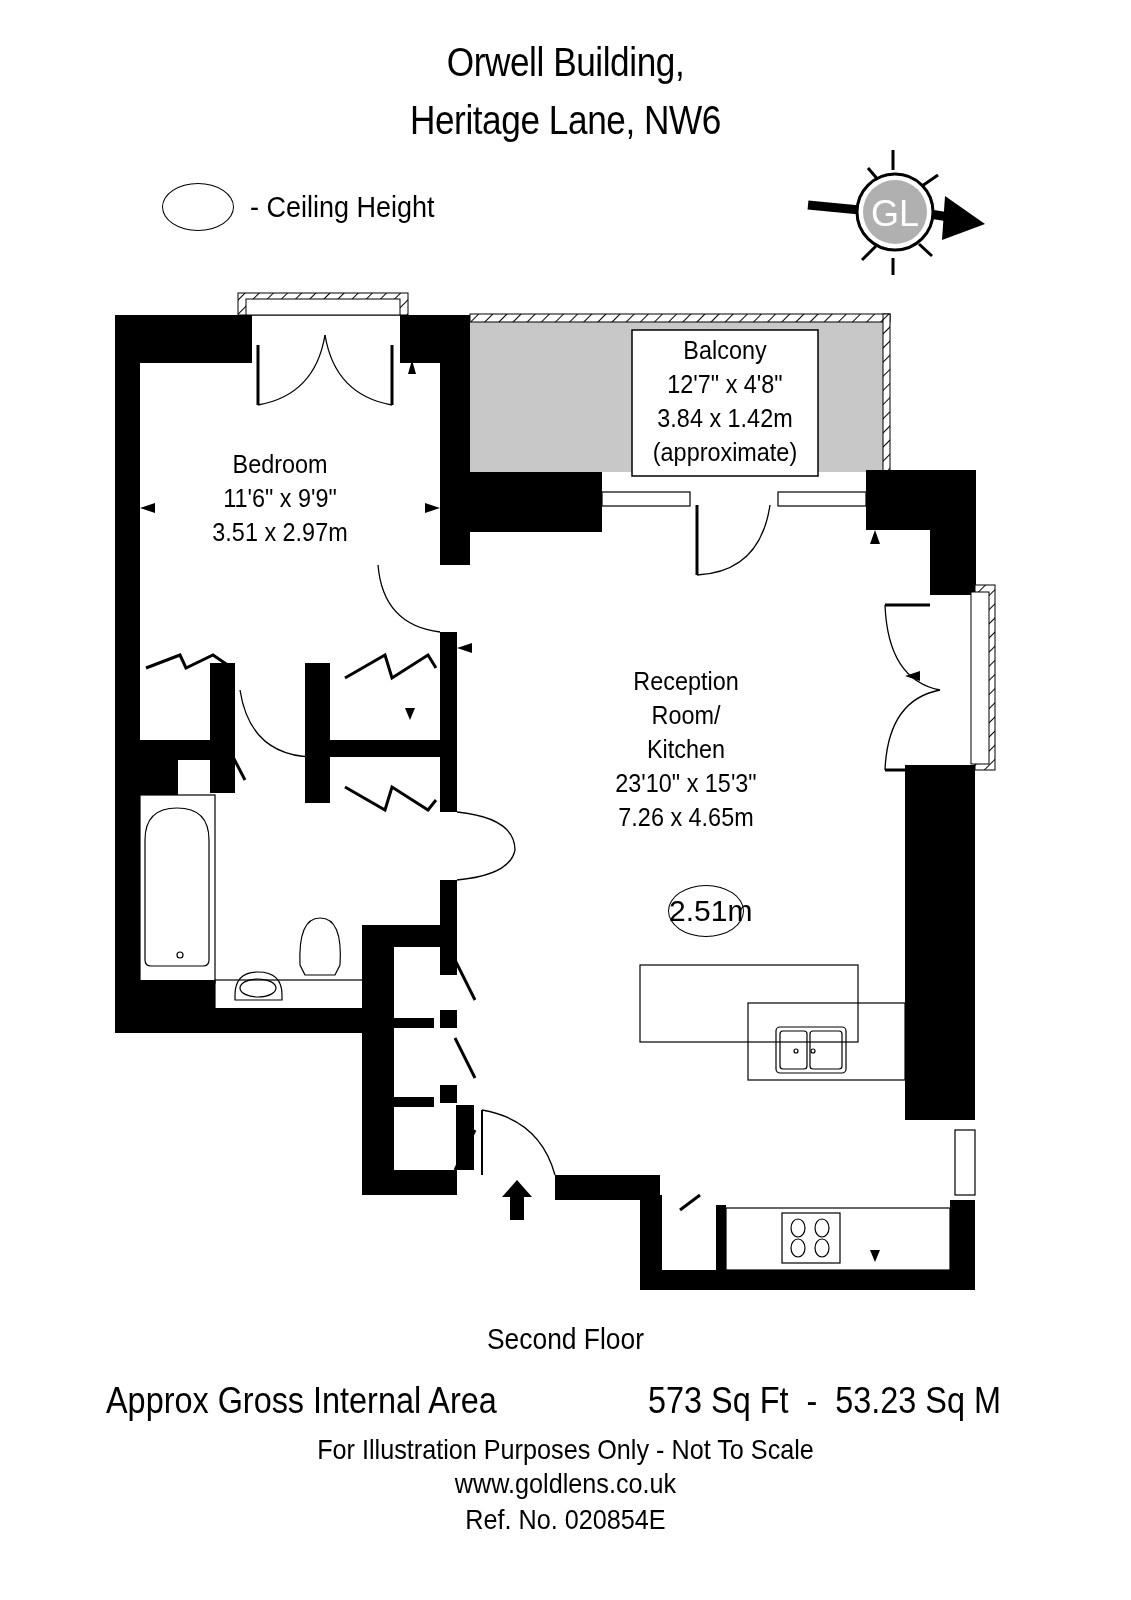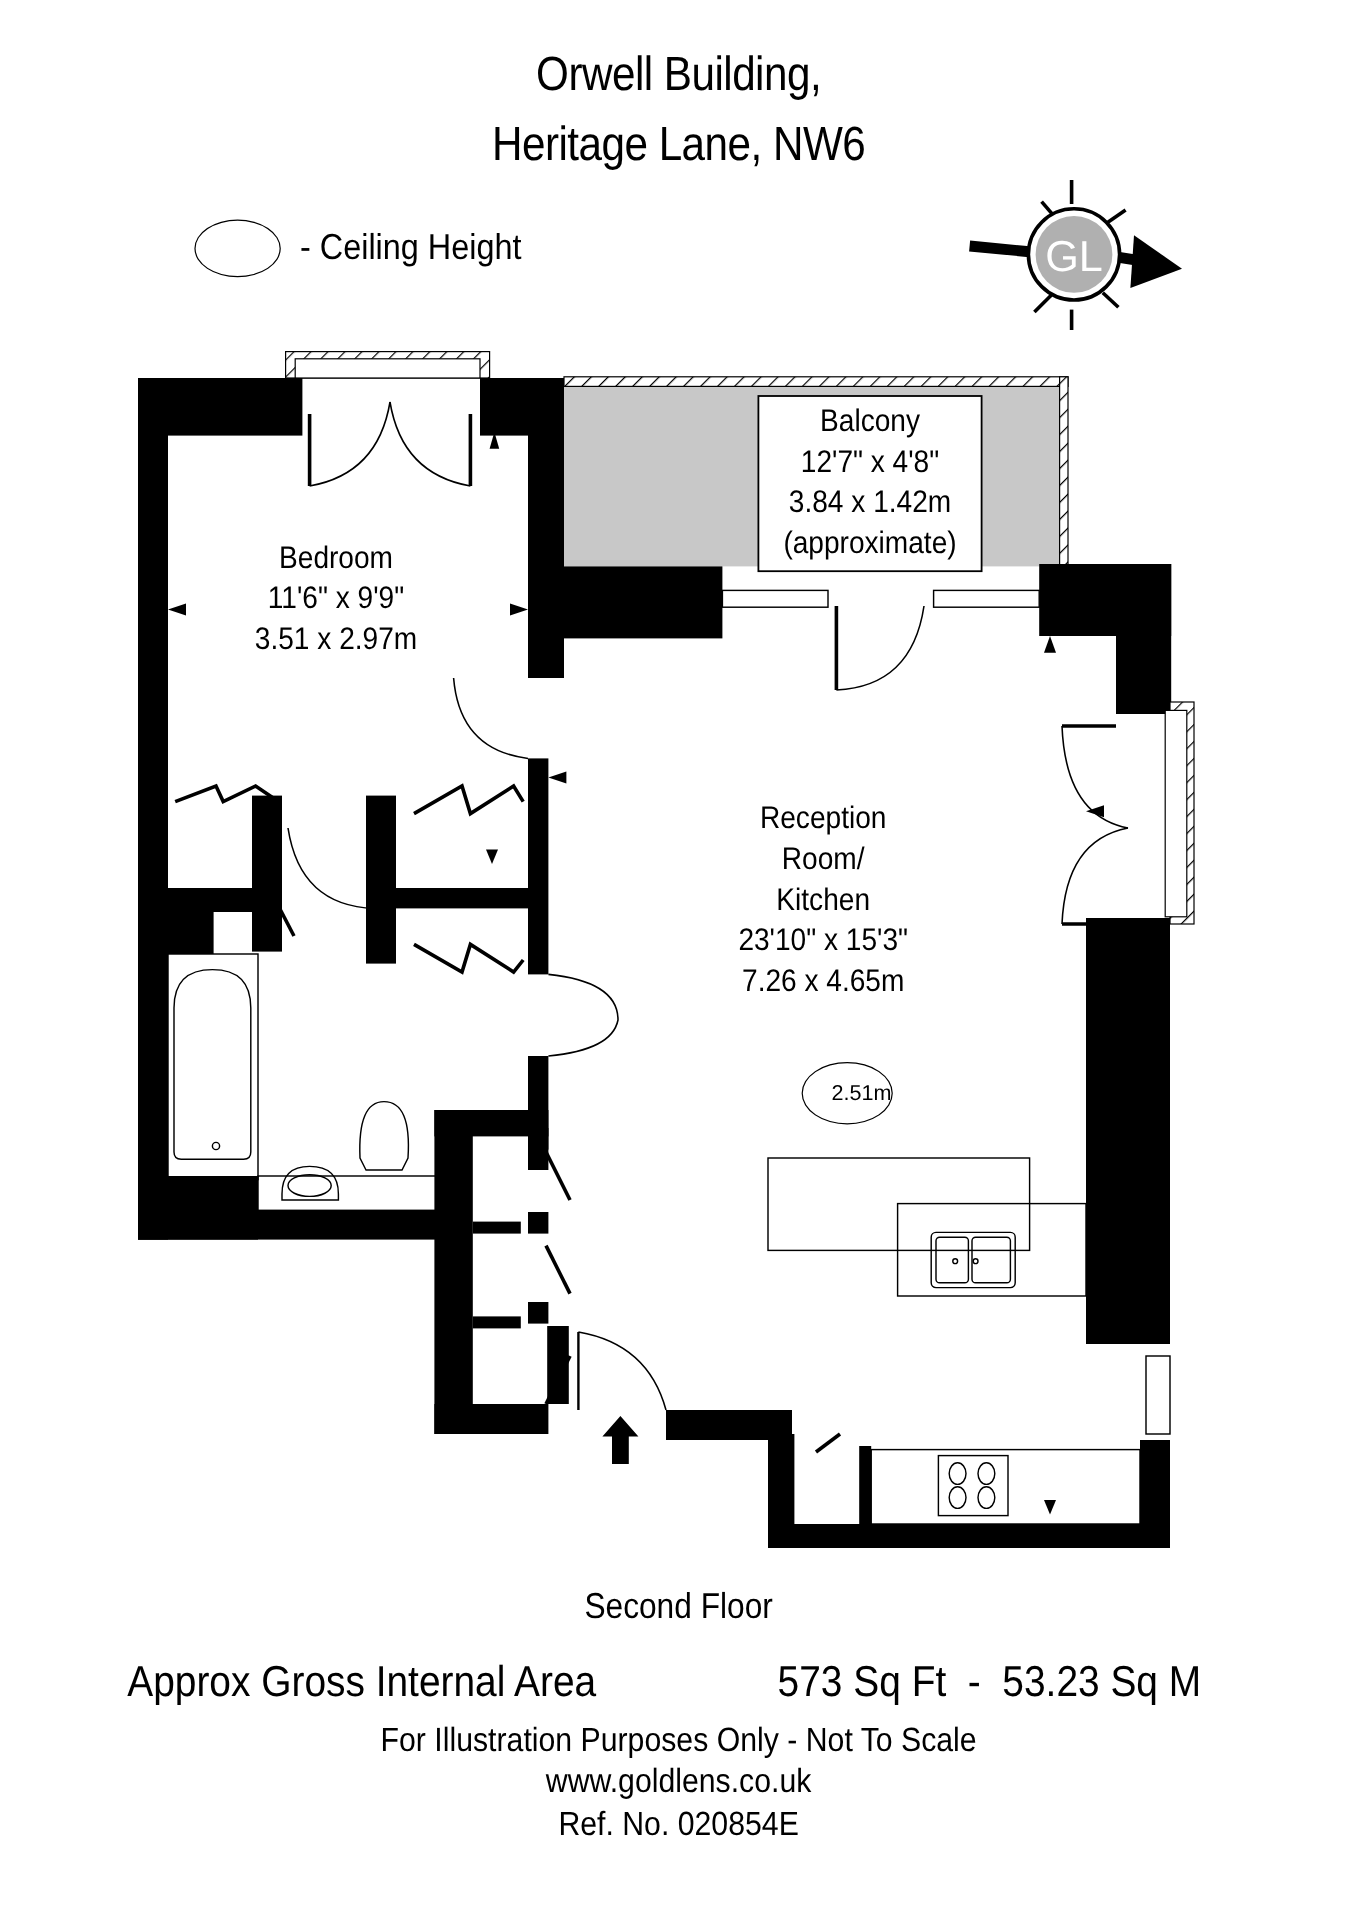--- a/index.html
+++ b/index.html
@@ -7,21 +7,21 @@
   .abs { position:absolute; }
   .title { left:0; width:1131px; text-align:center; font-size:40px; line-height:48px; letter-spacing:-0.5px; transform:scaleX(0.88); transform-origin:center; }
   .legend-oval { left:162px; top:183px; width:72px; height:48px; border:1.5px solid #000; border-radius:50%; box-sizing:border-box; }
   .legend-text { left:250px; top:190px; font-size:30px; transform:scaleX(0.9); transform-origin:left; }
   svg.plan { position:absolute; left:0; top:0; }
   .room-label { position:absolute; text-align:center; font-size:26px; line-height:34px; transform:scaleX(0.9); }
   .floor-name { left:0; width:1131px; top:1322px; text-align:center; font-size:30px; transform:scaleX(0.88); }
   .area-label { left:106px; top:1380px; font-size:36px; transform:scaleX(0.9); transform-origin:left; }
   .area-value { left:648px; top:1380px; font-size:36px; transform:scaleX(0.9); transform-origin:left; white-space:pre; }
   .foot { left:0; width:1131px; text-align:center; font-size:28px; line-height:34px; transform:scaleX(0.9); }
-  .ceiling-oval { position:absolute; left:668px; top:885px; width:76px; height:52px; border:1.5px solid #000; border-radius:50%; box-sizing:border-box; text-align:right; line-height:50px; font-size:18px; }
+  .ceiling-oval { position:absolute; left:668px; top:885px; width:76px; height:52px; border:1.5px solid #000; border-radius:50%; box-sizing:border-box; text-align:right; line-height:50px; font-size:30px; }
 </style>
 </head>
 <body>
 
 <div class="abs title" style="top:38px;">Orwell Building,</div>
 <div class="abs title" style="top:96px;">Heritage Lane, NW6</div>
 
 <div class="abs legend-oval"></div>
 <div class="abs legend-text">- Ceiling Height</div>
 

